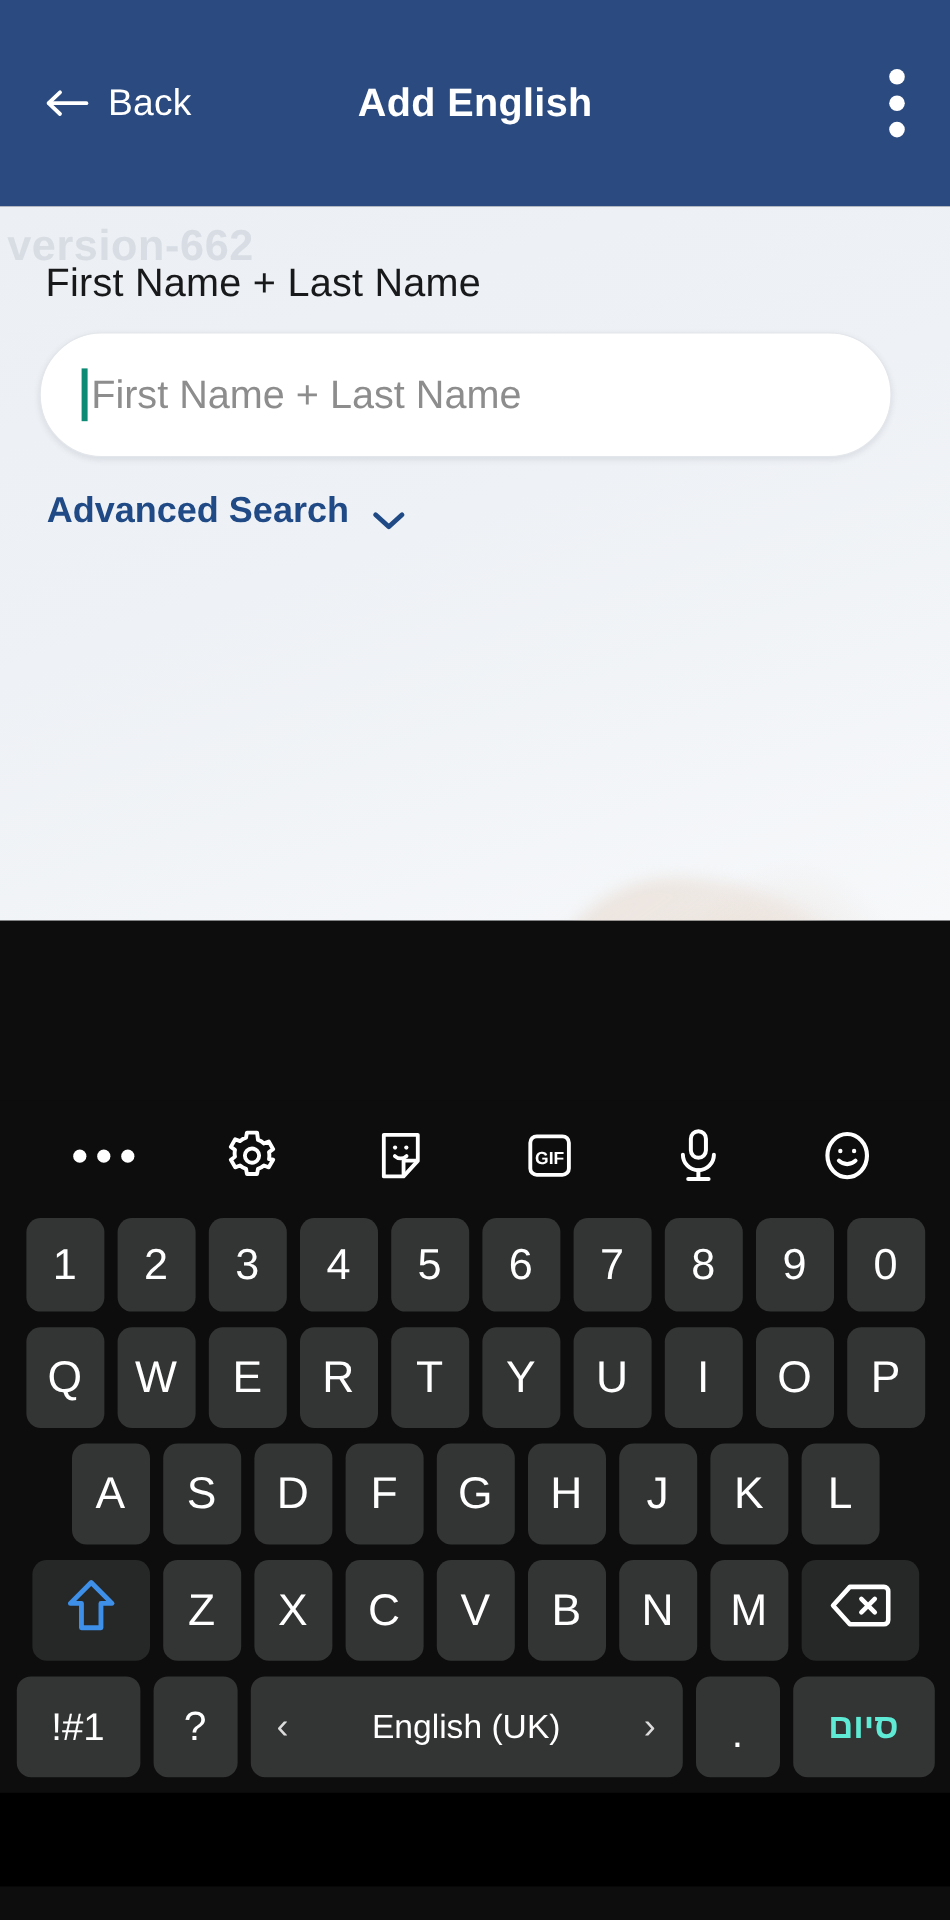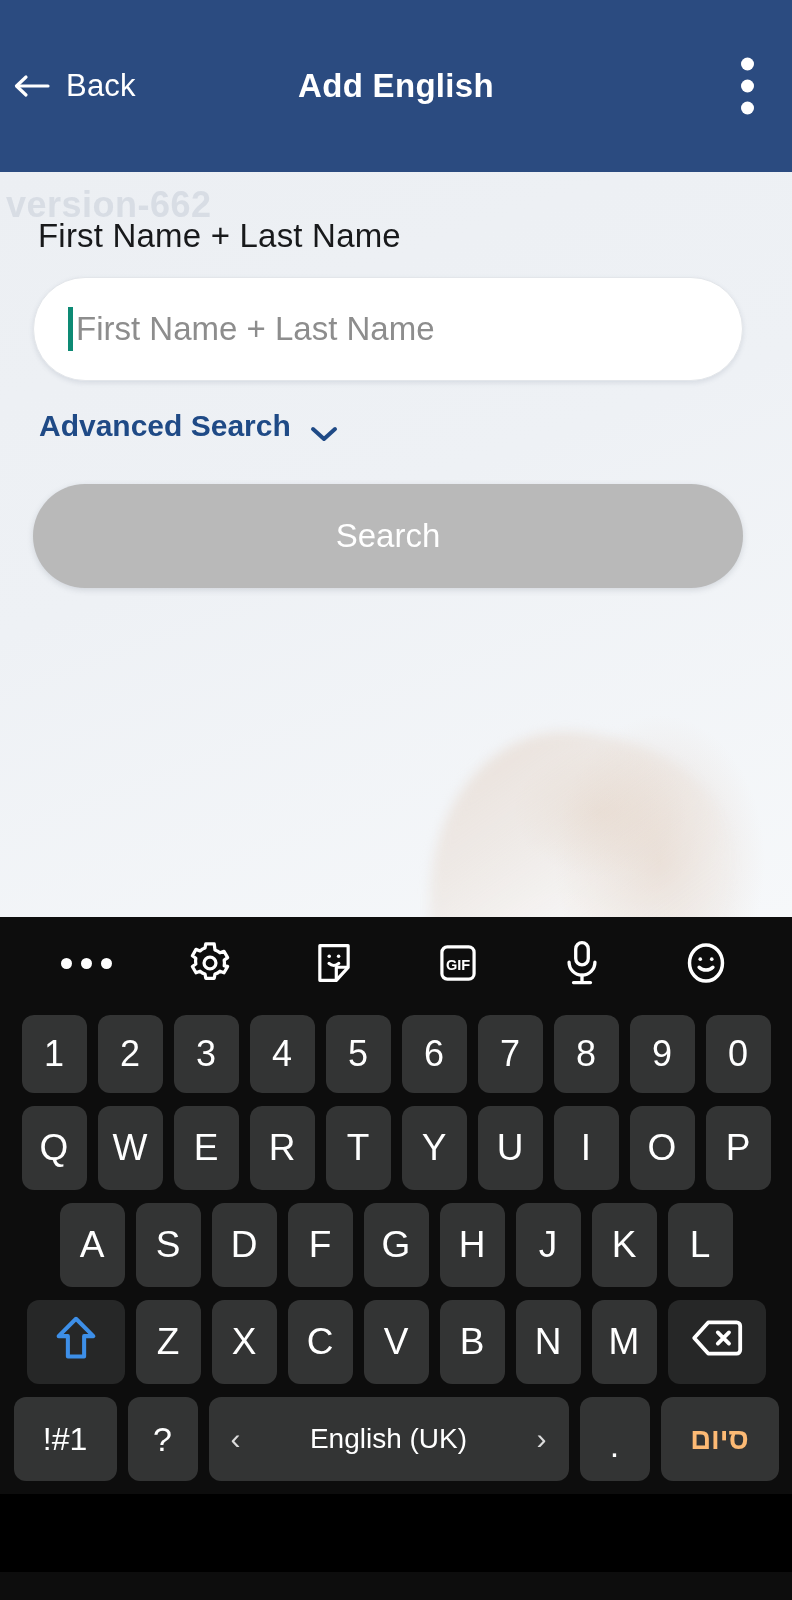--- a/index.html
+++ b/index.html
@@ -10,21 +10,21 @@
     overflow:hidden;
   }
   #app { position:relative; width:792px; height:1600px; }
 
   
   .appbar {
     position:relative;
     height:172px;
     background:#2b4b80;
     display:flex; align-items:center;
-    padding:0 12px;
+    padding:0 36px;
   }
   .back-group {
     display:flex; align-items:center; gap:16px;
     color:#ffffff; cursor:pointer;
   }
   .back-arrow { width:38px; height:30px; display:block; }
   .back-label { font-size:31px; color:#fff; letter-spacing:.2px; }
   .appbar-title {
     position:absolute; left:0; right:0; top:0; bottom:0;
     display:flex; align-items:center; justify-content:center;
@@ -34,21 +34,21 @@
   .overflow {
     position:absolute; right:30px; top:50%; transform:translateY(-50%);
     display:flex; flex-direction:column; gap:9px; align-items:center;
     cursor:pointer; padding:8px;
   }
   .overflow i { display:block; width:13px; height:13px; border-radius:50%; background:#fff; }
 
   
   .content {
     position:relative;
-    height:745px;
+    height:595px;
     background:#eceff3;
     overflow:hidden;
   }
   
   .bg-photo {
     position:absolute; inset:0;
     background:
       radial-gradient(ellipse 150px 210px at 660px 690px, rgba(225,205,190,.55) 0%, rgba(236,239,243,0) 70%),
       radial-gradient(ellipse 120px 90px at 600px 640px, rgba(228,212,198,.45) 0%, rgba(236,239,243,0) 72%),
       radial-gradient(ellipse 230px 300px at 560px 880px, rgba(255,255,255,.85) 0%, rgba(236,239,243,0) 75%),
@@ -146,21 +146,21 @@
     cursor:pointer;
     user-select:none;
   }
   .key.num { width:65px; height:78px; font-size:36px; }
   .key.letter { width:65px; }
   .key.wide { width:98px; }
   .key.space { flex:1; max-width:360px; font-size:27px; gap:0; position:relative; }
   .key.sym { width:103px; font-size:32px; }
   .key.qmark { width:70px; font-size:34px; }
   .key.period { width:70px; font-size:34px; align-items:flex-end; padding-bottom:16px; }
-  .key.done { width:118px; color:#fdba74; font-size:29px; font-weight:bold; }
+  .key.done { width:118px; color:#5eead4; font-size:29px; font-weight:bold; }
   .key.shift, .key.bksp { background:#262727; }
   .row-letters2 { padding:0 45px; }
 
   .space-inner { display:flex; align-items:center; justify-content:space-between; width:100%; padding:0 22px; }
   .space-arrow { font-size:30px; color:#dcdcdc; line-height:1; }
   .space-label { font-size:28px; color:#ffffff; }
 
   .navbar { height:78px; background:#000000; }
 </style>
 </head>
@@ -203,21 +203,20 @@
 
     <div class="adv-search">
       <span>Advanced Search</span>
       <span>
         <svg class="chev" viewBox="0 0 30 18" fill="none">
           <path d="M4 4 L15 14 L26 4" stroke="#1f4a86" stroke-width="4" stroke-linecap="round" stroke-linejoin="round"></path>
         </svg>
       </span>
     </div>
 
-    <button class="search-btn">Search</button>
   </div>
 
   <div class="keyboard">
 
     <div class="kb-toolbar">
       <div class="tool">
         <span class="dots3">
           <i></i>
           <i></i>
           <i></i>

